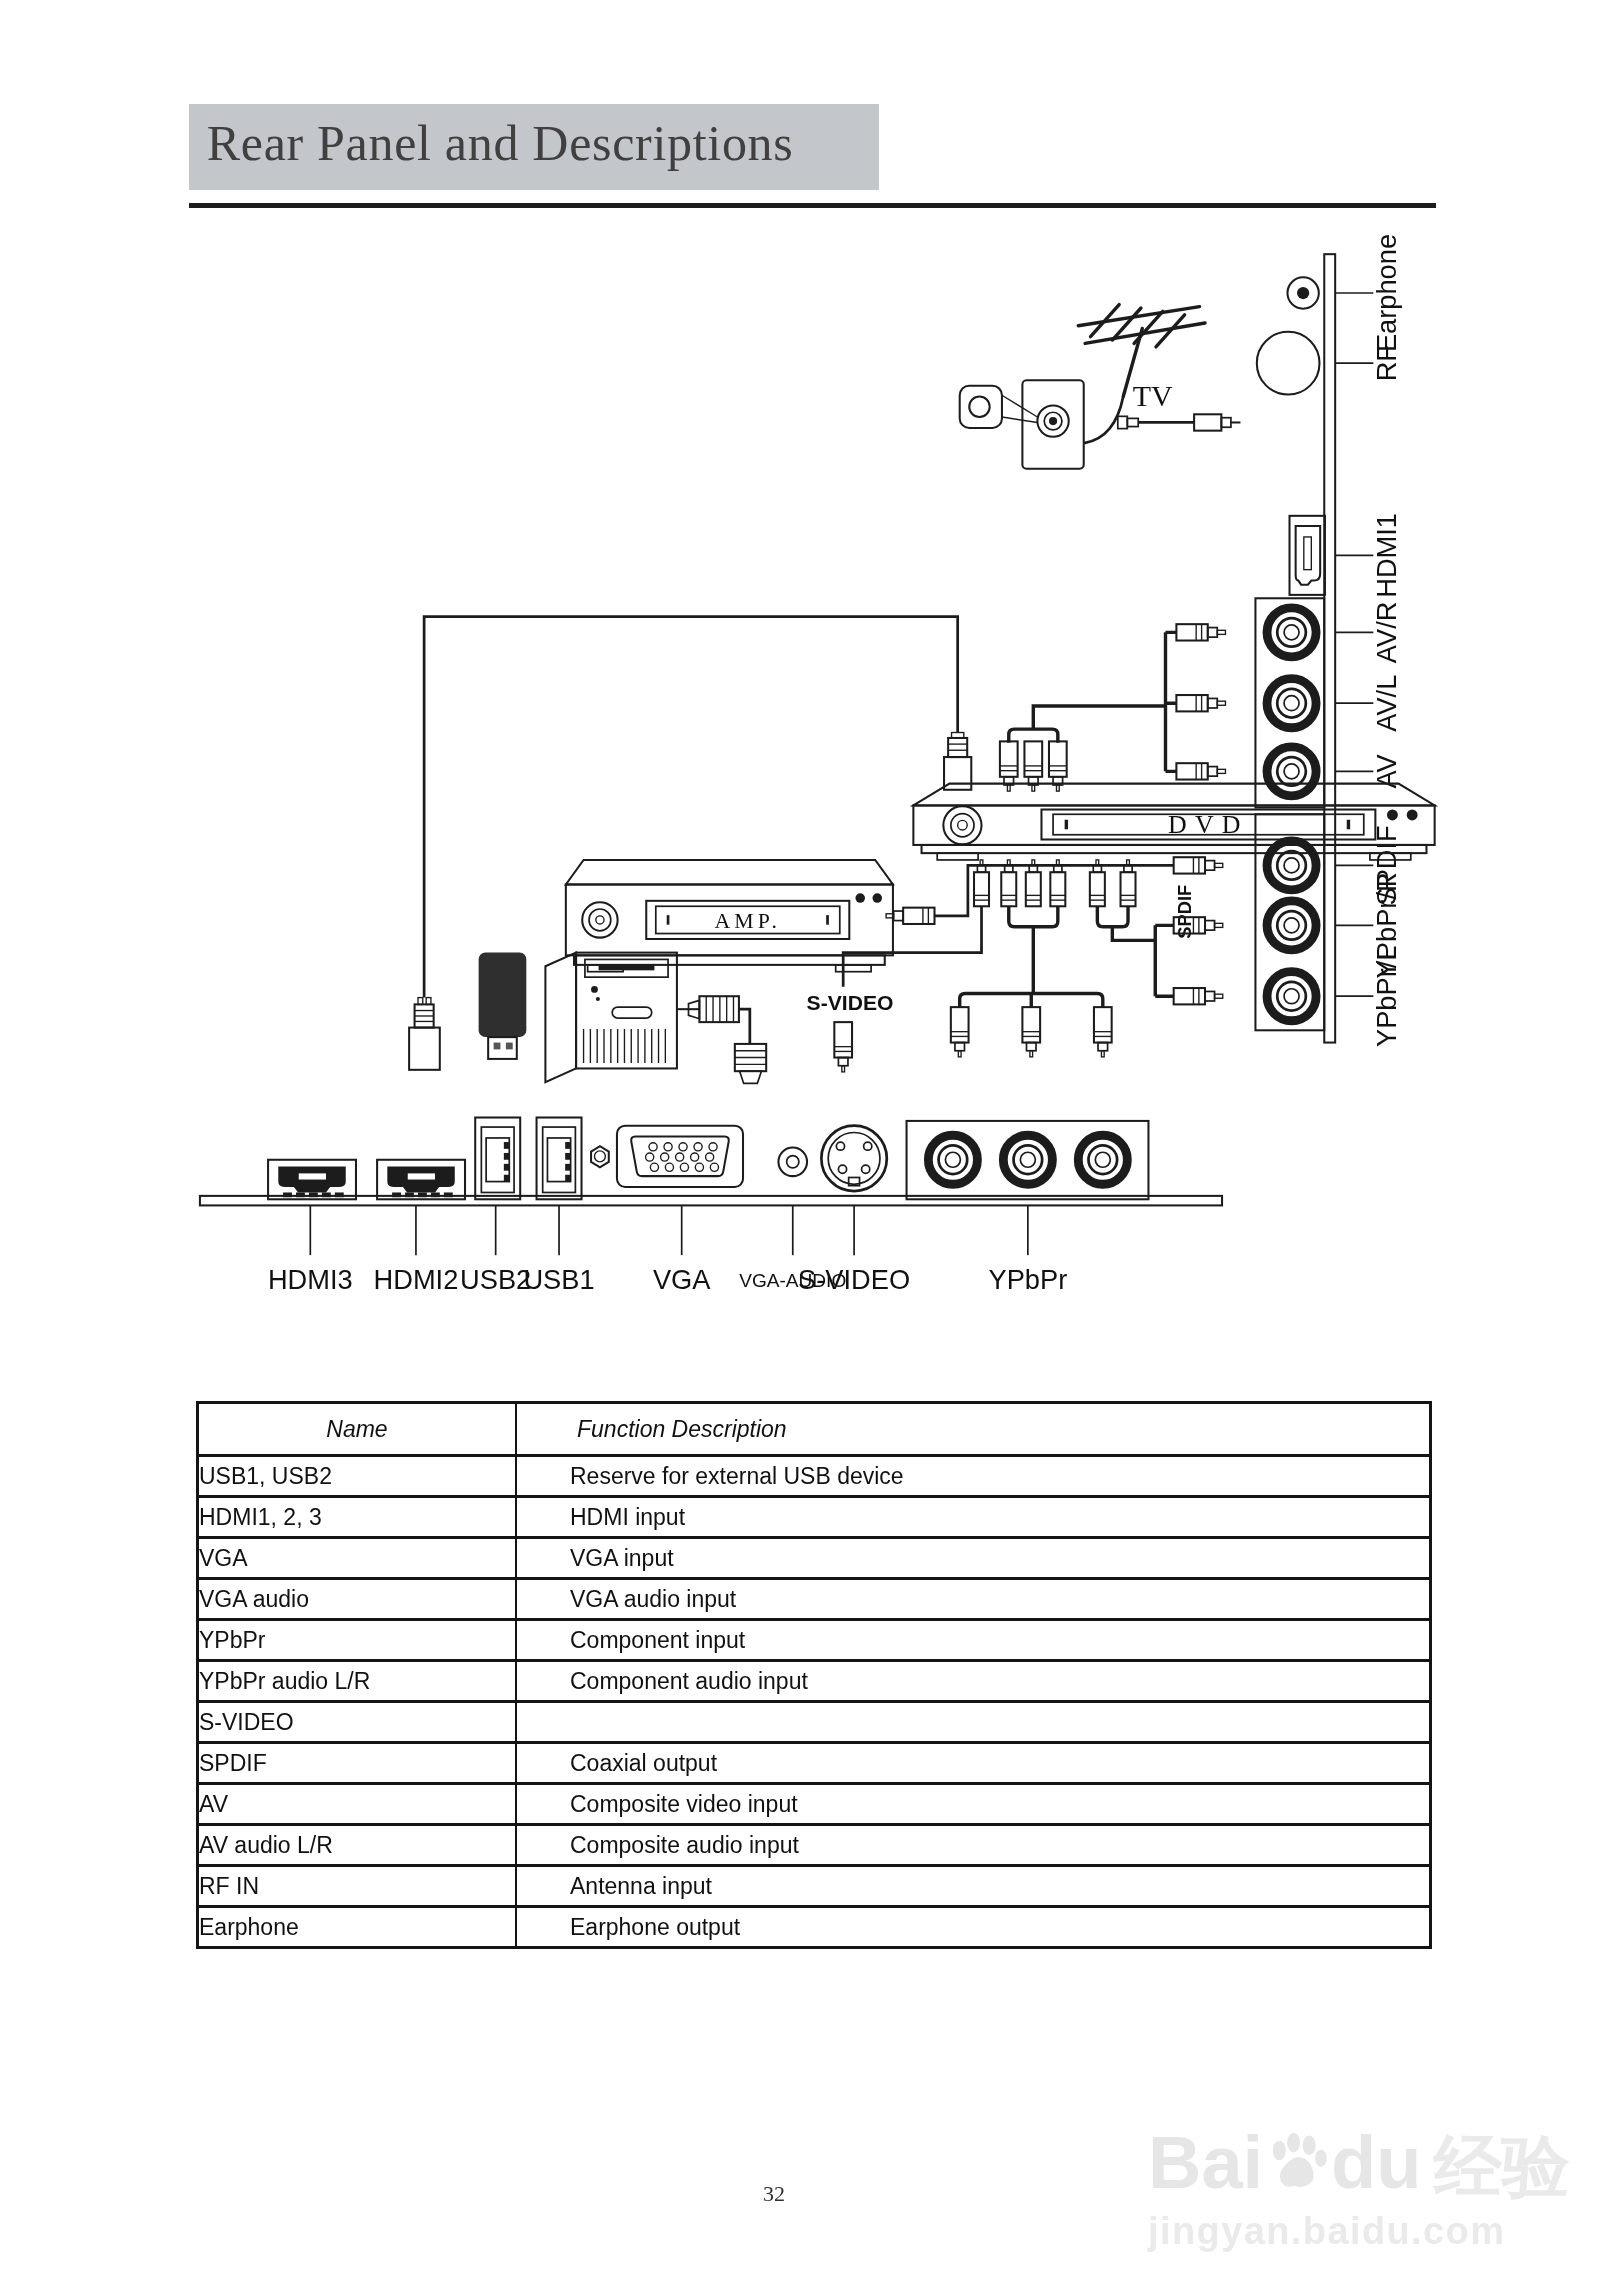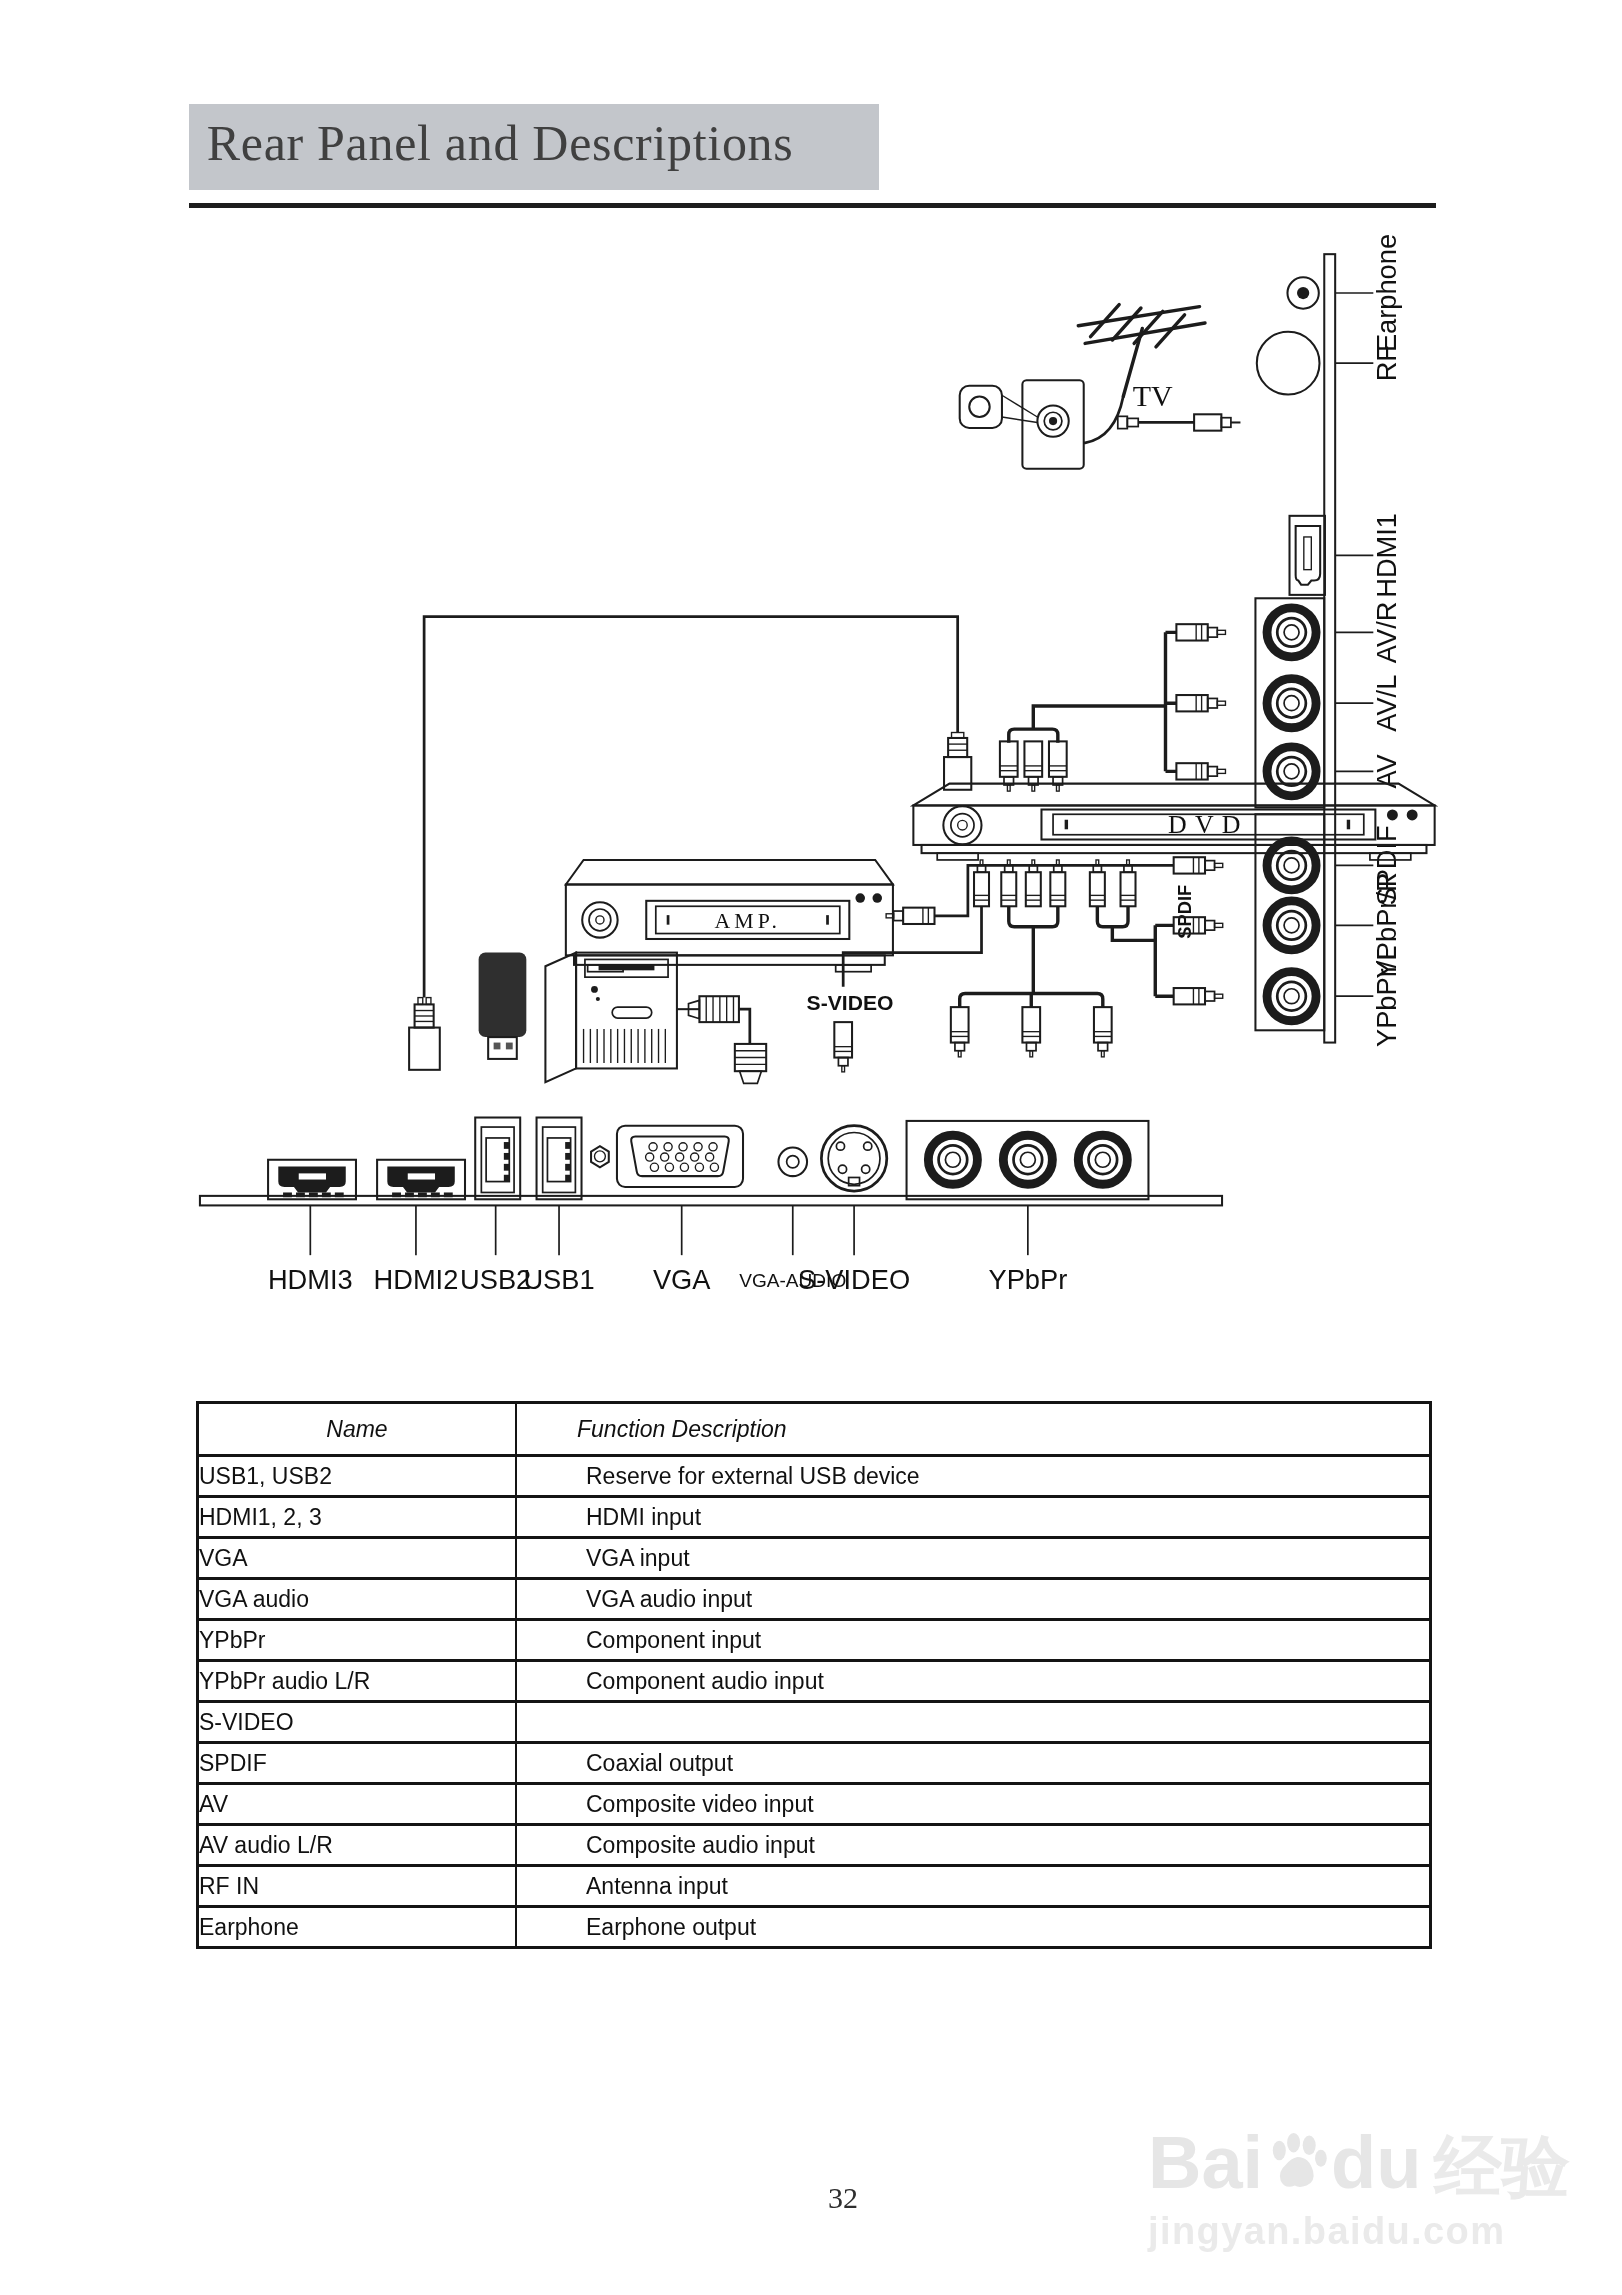--- a/index.html
+++ b/index.html
@@ -18,25 +18,25 @@
   .t40{font-size:40px;} .t28{font-size:28px;}
   .serif{font-family:"Liberation Serif",serif;}
   .bold{font-weight:bold;}
   
   .spec{position:absolute;left:196px;top:1401px;width:1236px;border:3.4px solid #141414;
         box-sizing:border-box;}
   .row{display:flex;height:38px;border-top:3.4px solid #141414;}
   .row.hdr{height:50px;border-top:none;font-style:italic;}
   .c1{width:318px;border-right:2px solid #141414;display:flex;align-items:center;
       box-sizing:border-box;font-size:23px;}
-  .c2{flex:1;display:flex;align-items:center;padding-left:69px;box-sizing:border-box;font-size:23px;}
+  .c2{flex:1;display:flex;align-items:center;padding-left:53px;box-sizing:border-box;font-size:23px;}
   .hdr .c1{justify-content:center;padding-left:0;}
   .hdr .c2{padding-left:60px;}
-  .pagenum{position:absolute;left:763px;top:2181px;width:95px;text-align:right;
-           font-family:"Liberation Serif",serif;font-size:30px;color:#2e2e2e;}
+  .pagenum{position:absolute;left:763px;top:2181px;width:95px;text-align:left;
+           font-family:"Liberation Serif",serif;font-size:22px;color:#2e2e2e;}
   .wm{position:absolute;left:1148px;top:2126px;width:423px;color:#e6e6e6;}
   .wm .l1{display:flex;align-items:flex-end;font-weight:bold;font-size:74px;line-height:1;text-align:center;}
   .wm .cn{margin-left:12.3px;font-size:68px;color:#eaeaea;}
   .wm .l2{margin-top:9.5px;font-weight:bold;font-size:38px;letter-spacing:1.4px;color:#eaeaea;}
 </style>
 </head>
 <body>
 
 <div class="page">
 

